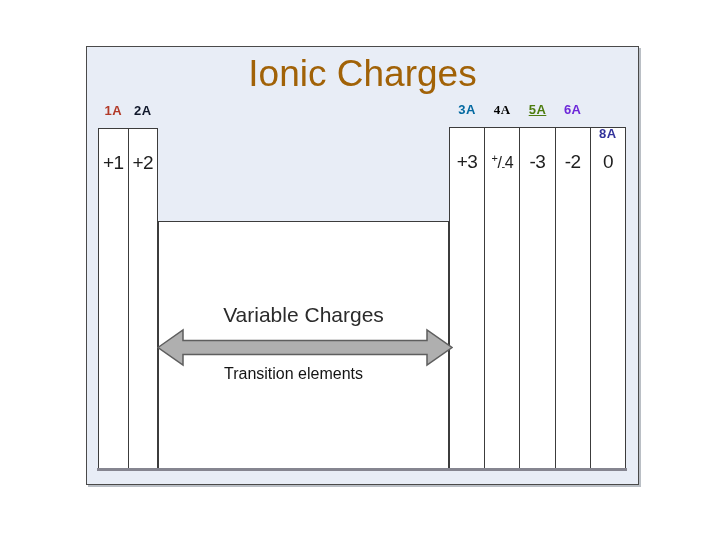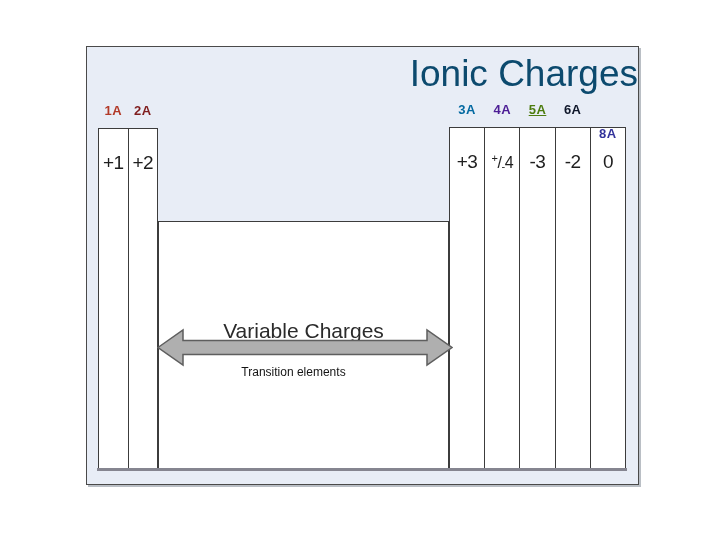--- a/index.html
+++ b/index.html
@@ -8,21 +8,21 @@
 
   .slide{
     position:absolute;left:86px;top:46px;width:551px;height:437px;
     background:#E8EDF6;
     border:1px solid #4a4a4a;
     box-shadow:2px 2px 0 rgba(130,138,150,0.55);
   }
 
   .slide-title{
     position:absolute;left:0;right:0;top:6px;height:46px;
-    text-align:right;font-size:37px;color:#0c4a6e;letter-spacing:0;
+    text-align:center;font-size:37px;color:#a16207;letter-spacing:0;
     font-family:"Liberation Sans","DejaVu Sans",sans-serif;
   }
 
   .col-group{position:absolute;display:flex;justify-content:center;}
   .col-group.left{left:11px;top:81px;width:60px;height:343px;}
   .col-group.right{left:362px;top:80px;width:177px;height:344px;}
 
   .col{
     position:relative;flex:1;background:#ffffff;border:1px solid #3c3c3c;
     margin-left:-1px;text-align:center;padding-top:23px;box-sizing:border-box;
@@ -45,49 +45,49 @@
     background:#ffffff;border:1px solid #3c3c3c;box-sizing:border-box;
   }
 
   .bottom-line{
     position:absolute;left:10px;top:421px;width:530px;height:3px;
     background:#858590;
   }
 
   .variable-charges-label{
     position:absolute;left:71px;top:256px;width:291px;text-align:center;
-    font-size:21px;color:#2b2b2b;margin-top:16px;
+    font-size:21px;color:#2b2b2b;
   }
 
   .arrow-wrap{position:absolute;left:70px;top:281px;width:296px;height:40px;}
 
   .transition-label{
     position:absolute;left:61px;top:318px;width:291px;text-align:center;
-    font-size:12px;color:#141414;
+    font-size:16px;color:#141414;
   }
 </style>
 </head>
 <body>
 
 <div class="canvas">
   <div class="slide">
 
     <div class="slide-title">Ionic Charges</div>
 
     <div class="mid-box"></div>
 
     <div class="col-group left" id="group-left">
         <div class="col"><span class="group-label" style="color: rgb(178, 58, 40);">1A</span><span class="charge"><span class="seg-main">+1</span></span></div>
-        <div class="col"><span class="group-label" style="color: #7f1d1d;">2A</span><span class="charge"><span class="seg-main">+2</span></span></div>
+        <div class="col"><span class="group-label" style="color: #0f172a;">2A</span><span class="charge"><span class="seg-main">+2</span></span></div>
       </div>
     <div class="col-group right" id="group-right">
         <div class="col"><span class="group-label" style="color: #0369a1;">3A</span><span class="charge"><span class="seg-main">+3</span></span></div>
-        <div class="col"><span class="group-label" style="color: #4c1d95;">4A</span><span class="charge"><span class="seg-sup">+</span><span class="seg-small">/</span><span class="seg-sub">-</span><span class="seg-small">4</span></span></div>
+        <div class="col"><span class="group-label" style="color: #000000; font-family: Liberation Serif, serif;">4A</span><span class="charge"><span class="seg-sup">+</span><span class="seg-small">/</span><span class="seg-sub">-</span><span class="seg-small">4</span></span></div>
         <div class="col"><span class="group-label" style="color: #4d7c0f; text-decoration: underline;">5A</span><span class="charge"><span class="seg-main">-3</span></span></div>
-        <div class="col"><span class="group-label" style="color: #0f172a;">6A</span><span class="charge"><span class="seg-main">-2</span></span></div>
+        <div class="col"><span class="group-label" style="color: #6d28d9;">6A</span><span class="charge"><span class="seg-main">-2</span></span></div>
         <div class="col"><span class="group-label" style="color: rgb(50, 50, 155); margin-top: 24px;">8A</span><span class="charge"><span class="seg-main">0</span></span></div>
       </div>
 
     <div class="bottom-line"></div>
 
     <div class="variable-charges-label">Variable Charges</div>
 
     <div class="arrow-wrap">
       <svg width="296" height="40" viewBox="0 0 296 40">
         <polygon id="arrow-poly" points="1,19.5 26,2 26,12.5 270,12.5 270,2 295,19.5 270,37 270,26.5 26,26.5 26,37" stroke-width="1.5" fill="#AFAFAF" stroke="#5E5E5E"></polygon>

